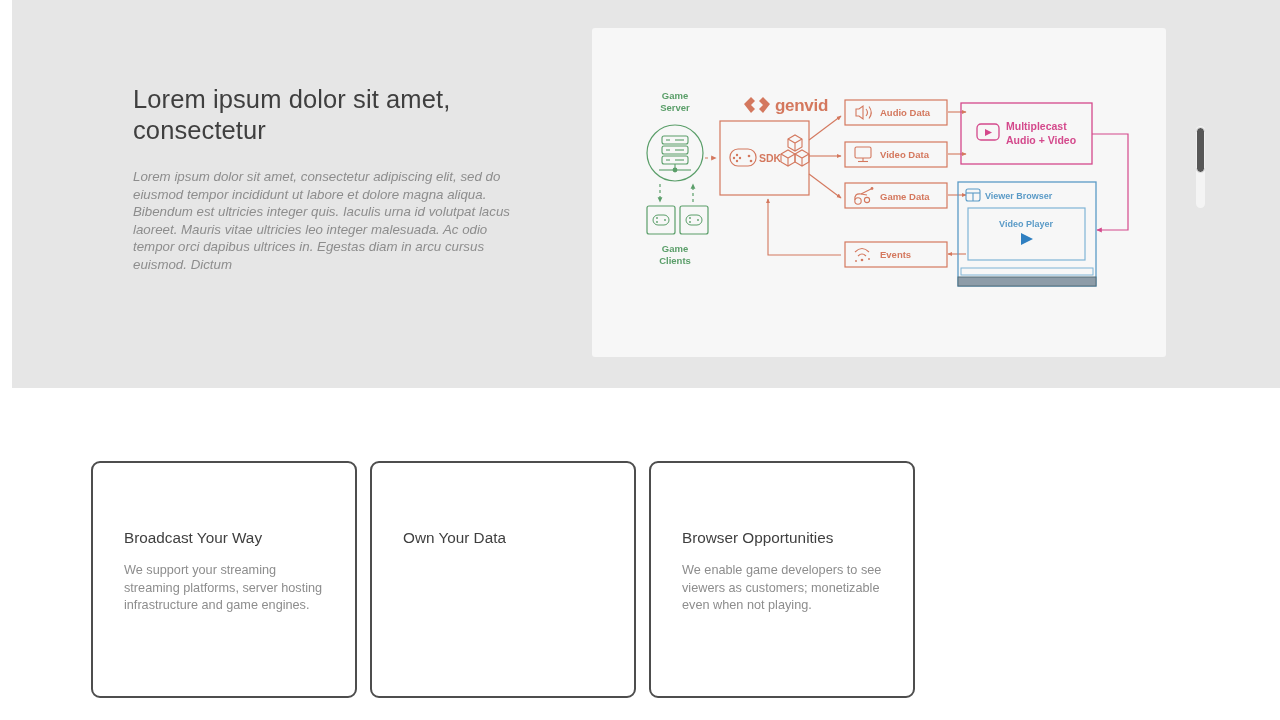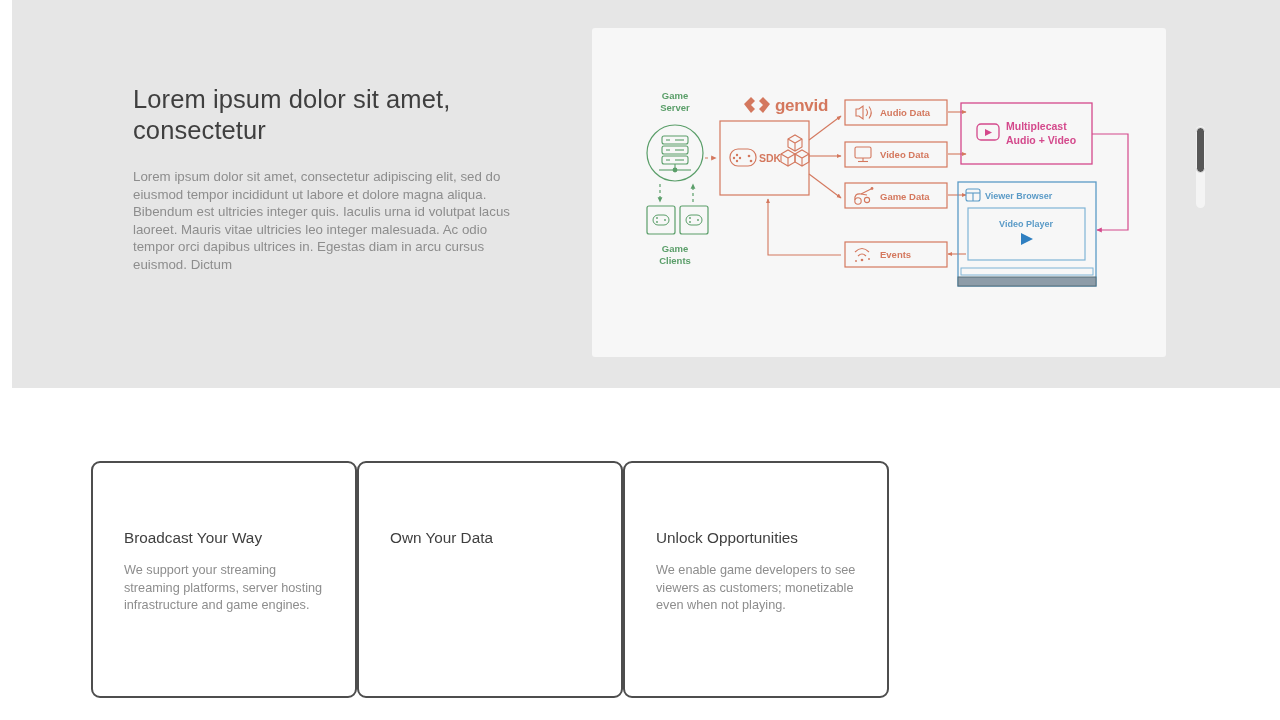--- a/index.html
+++ b/index.html
@@ -31,20 +31,21 @@
     font-weight: 400;
     letter-spacing: 0.1px;
     width: 330px;
   }
   .hero-body {
     margin-top: 22px;
     font-size: 13.3px;
     line-height: 17.6px;
     color: #8d8d8d;
     width: 396px;
+    font-style: italic;
   }
 
   
   .panel {
     position: absolute; left: 580px; top: 28px;
     width: 574px; height: 329px;
     background: #f7f7f7;
     border-radius: 3px;
     padding-left: 12px;
   }
@@ -66,20 +67,21 @@
     background: #575757;
     border: 1.5px solid #f0f0f0;
     border-radius: 5px;
   }
 
   
   .cards {
     position: absolute; left: 91px; top: 461px;
     width: 1096px; height: 237px;
     display: flex;
+    gap: 13px;
   }
   .card {
     width: 266px; height: 237px;
     border: 2px solid #4d4d4d;
     border-radius: 9px;
     background: #ffffff;
     position: relative;
   }
   .card-title {
     position: absolute; left: 31px; top: 65px;
@@ -275,18 +277,18 @@
       <div class="card-title">Broadcast Your Way</div>
       <div class="card-body">We support your streaming streaming platforms, server hosting infrastructure and game engines.</div>
     </div>
 
 
     <div class="card">
       <div class="card-title">Own Your Data</div>
     </div>
 
     <div class="card">
-      <div class="card-title">Unlock Opportunities</div>
+      <div class="card-title">Browser Opportunities</div>
       <div class="card-body">We enable game developers to see viewers as customers; monetizable even when not playing.</div>
     </div>
   </section>
 
 </div>
 
 </body></html>

